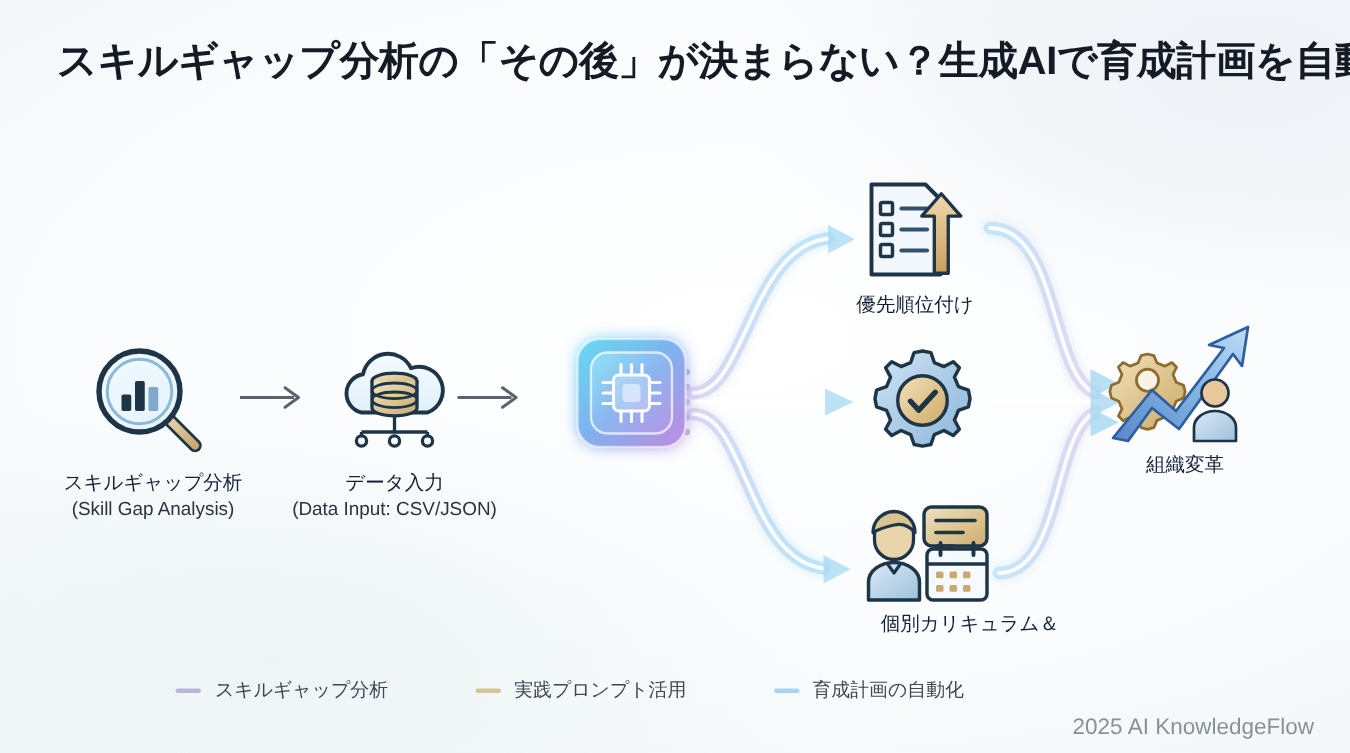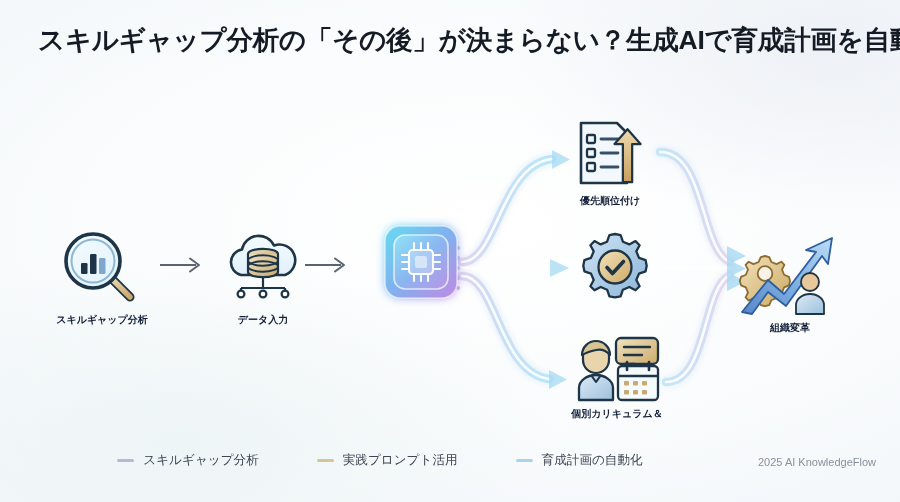--- a/index.html
+++ b/index.html
@@ -21,43 +21,43 @@
   .title{
     position:absolute;left:38px;top:22px;width:830px;
     font-size:26.5px;font-weight:bold;color:#141b24;
     letter-spacing:-0.2px;white-space:nowrap;
   }
 
   
   .node{position:absolute;text-align:center;}
   .node .icon{position:relative;margin:0 auto;}
   .lbl-main{
-    font-size:10px;font-weight:bold;color:#14203a;
+    font-size:13px;font-weight:normal;color:#14203a;
     line-height:1.28;white-space:nowrap;margin-top:6px;
   }
   .lbl-sub{
     font-size:12.6px;color:#2b3340;line-height:1.25;white-space:nowrap;margin-top:1px;
   }
   .lbl-two{white-space:nowrap;}
 
   
   .layer{position:absolute;left:0;top:0;width:900px;height:502px;pointer-events:none;}
 
   
   .legend{
     position:absolute;left:0;top:452px;width:760px;
     display:flex;justify-content:center;align-items:center;gap:58px;
   }
   .lg-item{display:flex;align-items:center;gap:9px;}
   .lg-dash{width:17px;height:2.4px;border-radius:2px;display:block;}
   .lg-text{font-size:12.6px;color:#3f4754;white-space:nowrap;}
 
   .footer{
-    position:absolute;right:24px;top:456px;
-    font-size:11px;color:#8a9099;white-space:nowrap;
+    position:absolute;right:24px;top:476px;
+    font-size:15px;color:#8a9099;white-space:nowrap;
   }
 </style>
 </head>
 <body>
 
 <div id="stage">
 
   <div class="title">スキルギャップ分析の「その後」が決まらない？生成AIで育成計画を自動化</div>
 
   <svg class="layer" viewBox="0 0 900 502" xmlns="http://www.w3.org/2000/svg">
@@ -150,20 +150,21 @@
         <circle cx="34" cy="33" r="27" fill="url(#glassG)" stroke="#1e3447" stroke-width="3.6"></circle>
         <circle cx="34" cy="33" r="21.5" fill="none" stroke="#8cb8d6" stroke-width="2"></circle>
         <g fill="#1e3447">
           <rect x="22" y="35" width="6.5" height="11" rx="1.2"></rect>
           <rect x="31" y="26" width="6.5" height="20" rx="1.2"></rect>
         </g>
         <rect x="40" y="30" width="6.5" height="16" rx="1.2" fill="#7fa8cc"></rect>
       </svg>
     </div>
     <div class="lbl-main">スキルギャップ分析</div>
+    <div class="lbl-sub">(Skill Gap Analysis)</div>
   </div>
 
   <div class="node" style="left:178px;top:228px;width:170px;">
     <div class="icon" style="width:92px;height:80px;">
       <svg viewBox="0 0 92 80" width="92" height="80" xmlns="http://www.w3.org/2000/svg">
         <defs>
           <linearGradient id="cloudG" x1="0" y1="0" x2="0" y2="1">
             <stop offset="0%" stop-color="#f4fbff"></stop>
               <stop offset="100%" stop-color="#e1f0fa"></stop>
           </linearGradient>
@@ -186,20 +187,21 @@
           <line x1="68" y1="60" x2="68" y2="64"></line>
         </g>
         <g fill="#ffffff" stroke="#1e3447" stroke-width="2.2">
           <circle cx="24" cy="66" r="3.4"></circle>
           <circle cx="46" cy="66" r="3.4"></circle>
           <circle cx="68" cy="66" r="3.4"></circle>
         </g>
       </svg>
     </div>
     <div class="lbl-main">データ入力</div>
+    <div class="lbl-sub">(Data Input: CSV/JSON)</div>
   </div>
 
   <div class="node" style="left:357px;top:210px;width:136px;">
     <div class="icon" style="width:112px;height:108px;">
       <svg viewBox="0 0 112 108" width="112" height="108" xmlns="http://www.w3.org/2000/svg">
         <defs>
           <linearGradient id="chipOuter" x1="0" y1="0" x2="1" y2="1">
             <stop offset="0%" stop-color="#67dbf2"></stop>
             <stop offset="48%" stop-color="#7fb2ee"></stop>
             <stop offset="100%" stop-color="#c08ae2"></stop>
@@ -312,21 +314,21 @@
         </defs>
         <g fill="url(#gearBlue)" stroke="#1e3447" stroke-width="2.3" stroke-linejoin="round">
           <path d="M35,2 l5.6,1.1 l2.3,6.6 l6.4,2.7 l6.2,-3.3 l4.1,4.1 l-3.3,6.2 l2.7,6.4 l6.6,2.3 l1.1,5.6 l-1.1,5.6 l-6.6,2.3 l-2.7,6.4 l3.3,6.2 l-4.1,4.1 l-6.2,-3.3 l-6.4,2.7 l-2.3,6.6 l-5.6,1.1 l-5.6,-1.1 l-2.3,-6.6 l-6.4,-2.7 l-6.2,3.3 l-4.1,-4.1 l3.3,-6.2 l-2.7,-6.4 l-6.6,-2.3 l-1.1,-5.6 l1.1,-5.6 l6.6,-2.3 l2.7,-6.4 l-3.3,-6.2 l4.1,-4.1 l6.2,3.3 l6.4,-2.7 l2.3,-6.6 Z"></path>
         </g>
         <circle cx="35" cy="35" r="16.5" fill="url(#coreGold)" stroke="#1e3447" stroke-width="2.3"></circle>
         <path d="M27,35.5 l5.5,6 l11,-12" fill="none" stroke="#1e3447" stroke-width="3.6" stroke-linecap="round" stroke-linejoin="round"></path>
       </svg>
     </div>
   </div>
 
-  <div class="node" style="left:528px;top:336px;width:178px;">
+  <div class="node" style="left:528px;top:336px;width:178px;text-align:right;">
     <div class="icon" style="width:92px;height:66px;">
       <svg viewBox="0 0 92 66" width="92" height="66" xmlns="http://www.w3.org/2000/svg">
         <defs>
           <linearGradient id="bodyB" x1="0" y1="0" x2="1" y2="1">
             <stop offset="0%" stop-color="#dceaf6"></stop>
               <stop offset="100%" stop-color="#9dc0dc"></stop>
           </linearGradient>
           <linearGradient id="bubbleG" x1="0" y1="0" x2="1" y2="1">
             <stop offset="0%" stop-color="#f0e2c0"></stop>
               <stop offset="100%" stop-color="#cdab6b"></stop>
@@ -361,21 +363,21 @@
             <rect x="53" y="54" width="5" height="4.5" rx="1"></rect>
             <rect x="62" y="54" width="5" height="4.5" rx="1"></rect>
             <rect x="71" y="54" width="5" height="4.5" rx="1"></rect>
           </g>
         </g>
       </svg>
     </div>
     <div class="lbl-main lbl-two" style="margin-top:6px;">個別カリキュラム＆</div>
   </div>
 
-  <div class="node" style="left:730px;top:230px;width:120px;">
+  <div class="node" style="left:730px;top:210px;width:120px;">
     <div class="icon" style="width:104px;height:88px;">
       <svg viewBox="0 0 104 88" width="104" height="88" xmlns="http://www.w3.org/2000/svg">
         <defs>
           <linearGradient id="growthB" x1="0" y1="1" x2="1" y2="0">
             <stop offset="0%" stop-color="#5a86c8"></stop>
             <stop offset="50%" stop-color="#7fb1e3"></stop>
             <stop offset="100%" stop-color="#bcdcf5"></stop>
           </linearGradient>
           <linearGradient id="gearGold2" x1="0" y1="0" x2="1" y2="1">
             <stop offset="0%" stop-color="#f2e2bc"></stop>

